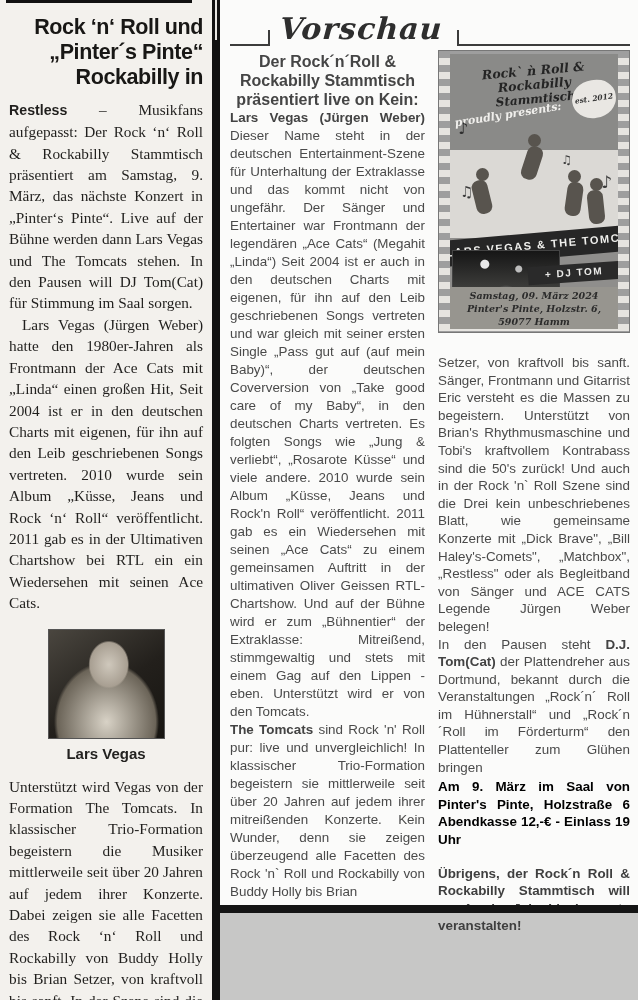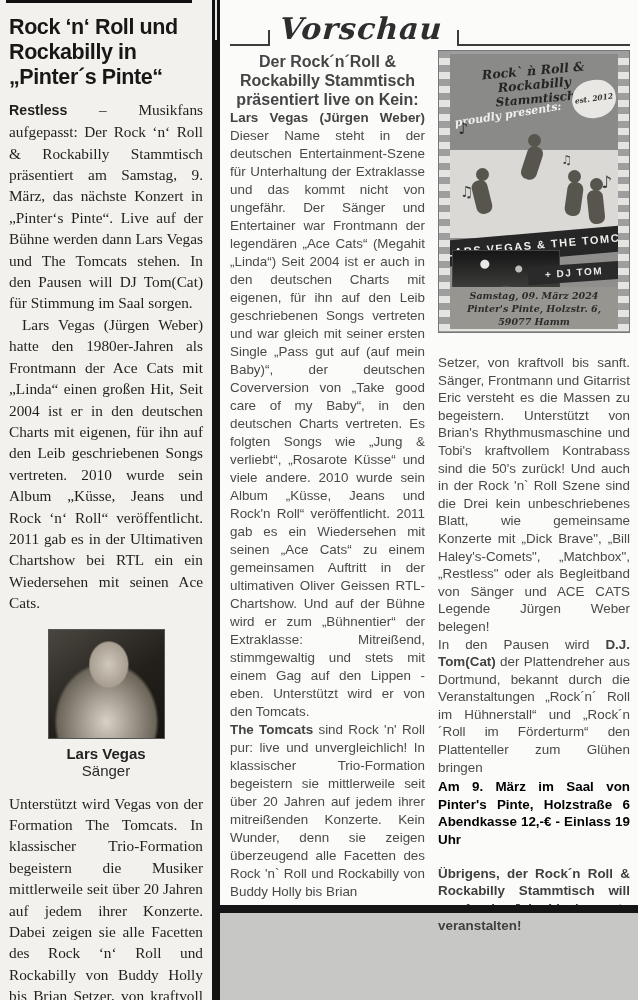--- a/index.html
+++ b/index.html
@@ -10,21 +10,21 @@
     background:#c7c7c6;
   }
 
   
   #left-col {
     position:absolute; left:0; top:0; width:212px; height:1000px;
     background:#f3f1ed; color:#1c1b19; padding:6px 9px 0 9px;
   }
   .top-rule { position:absolute; left:6px; top:0; width:186px; height:3px; background:#111; }
   .headline {
-    margin-top:9px; text-align:left;
+    margin-top:9px; text-align:right;
     font-family:"Liberation Sans", sans-serif; font-weight:bold;
     font-size:21.5px; line-height:1.16; color:#181715; letter-spacing:-0.4px;
   }
   .body-serif {
     font-size:15.3px; line-height:21.4px; text-align:justify; color:#201f1d;
   }
   .p-first { margin-top:9px; }
   .p-indent { text-indent:13px; }
   .lead-bold { font-weight:bold; font-family:"Liberation Sans", sans-serif; font-size:14.2px; }
   .portrait {
@@ -135,28 +135,27 @@
 </style>
 </head>
 <body>
 
 <div id="stage">
 
   <div id="left-col">
     <div class="top-rule"></div>
     <div class="headline">
       <div>Rock ‘n‘ Roll und</div>
+      <div>„Pinter´s Pinte“</div>
       <div>Rockabilly in</div>
-      <div>„Pinter´s Pinte“</div>
     </div>
     <div class="body-serif p-first"><span class="lead-bold">Restless</span><span> – Musikfans aufgepasst: Der Rock ‘n‘ Roll &amp; Rockabilly Stammtisch präsentiert am Samstag, 9. März, das nächste Konzert in „Pinter‘s Pinte“. Live auf der Bühne werden dann Lars Vegas und The Tomcats stehen. In den Pausen will DJ Tom(Cat) für Stimmung im Saal sorgen.</span></div>
     <div class="body-serif p-indent">Lars Vegas (Jürgen Weber) hatte den 1980er-Jahren als Frontmann der Ace Cats mit „Linda“ einen großen Hit, Seit 2004 ist er in den deutschen Charts mit eigenen, für ihn auf den Leib geschriebenen Songs vertreten. 2010 wurde sein Album „Küsse, Jeans und Rock ‘n‘ Roll“ veröffentlicht. 2011 gab es in der Ultimativen Chartshow bei RTL ein ein Wiedersehen mit seinen Ace Cats.</div>
     <div class="portrait"></div>
     <div class="caption-name">Lars Vegas</div>
-    <div class="caption-role">Sänger</div>
     <div class="body-serif p-after-photo">Unterstützt wird Vegas von der Formation The Tomcats. In klassischer Trio-Formation begeistern die Musiker mittlerweile seit über 20 Jahren auf jedem ihrer Konzerte. Dabei zeigen sie alle Facetten des Rock ‘n‘ Roll und Rockabilly von Buddy Holly bis Brian Setzer, von kraftvoll bis sanft. In der Szene sind die Drei kein unbeschriebenes Blatt, wie gemeinsame Konzerte mit Dick Brave, Bill Haley‘s-Comets, Matchbox oder Restless belegen.</div>
   </div>
 
   <div id="divider">
       <div class="gap"></div>
     </div>
 
   <div id="right-region">
     <div id="vorschau-box">
 
@@ -209,21 +208,21 @@
               <div class="poster-dj">+ DJ TOM</div>
               <div class="poster-bottom">
                 <div>Samstag, 09. März 2024</div>
                 <div>Pinter's Pinte, Holzstr. 6, 59077 Hamm</div>
                 <div>Doors: 7pm - Starts 8pm - only 12€</div>
               </div>
             </div>
           </div>
 
           <div class="txt">Setzer, von kraftvoll bis sanft. Sänger, Frontmann und Gitarrist Eric versteht es die Massen zu begeistern. Unterstützt von Brian's Rhythmusmaschine und Tobi's kraftvollem Kontrabass sind die 50's zurück! Und auch in der Rock 'n` Roll Szene sind die Drei kein unbeschriebenes Blatt, wie gemeinsame Konzerte mit „Dick Brave", „Bill Haley's-Comets", „Matchbox", „Restless" oder als Begleitband von Sänger und ACE CATS Legende Jürgen Weber belegen!</div>
-          <div><span>In den Pausen wird </span><span class="b">D.J. Tom(Cat)</span><span> der Plattendreher aus Dortmund, bekannt durch die Veranstaltungen „Rock´n´ Roll im Hühnerstall“ und „Rock´n´Roll im Förderturm“ den Plattenteller zum Glühen bringen</span></div>
+          <div><span>In den Pausen steht </span><span class="b">D.J. Tom(Cat)</span><span> der Plattendreher aus Dortmund, bekannt durch die Veranstaltungen „Rock´n´ Roll im Hühnerstall“ und „Rock´n´Roll im Förderturm“ den Plattenteller zum Glühen bringen</span></div>
           <div class="p3-bold">Am 9. März im Saal von Pinter's Pinte, Holzstraße 6 Abendkasse 12,-€  - Einlass 19 Uhr</div>
           <div class="p4-bold">Übrigens, der Rock´n Roll &amp; Rockabilly Stammtisch will ca.  4 x im Jahr Livekonzerte veranstalten!</div>
         </div>
       </div>
     </div>
 
     <div id="bottom-bar"></div>
   </div>
 
 </div>

